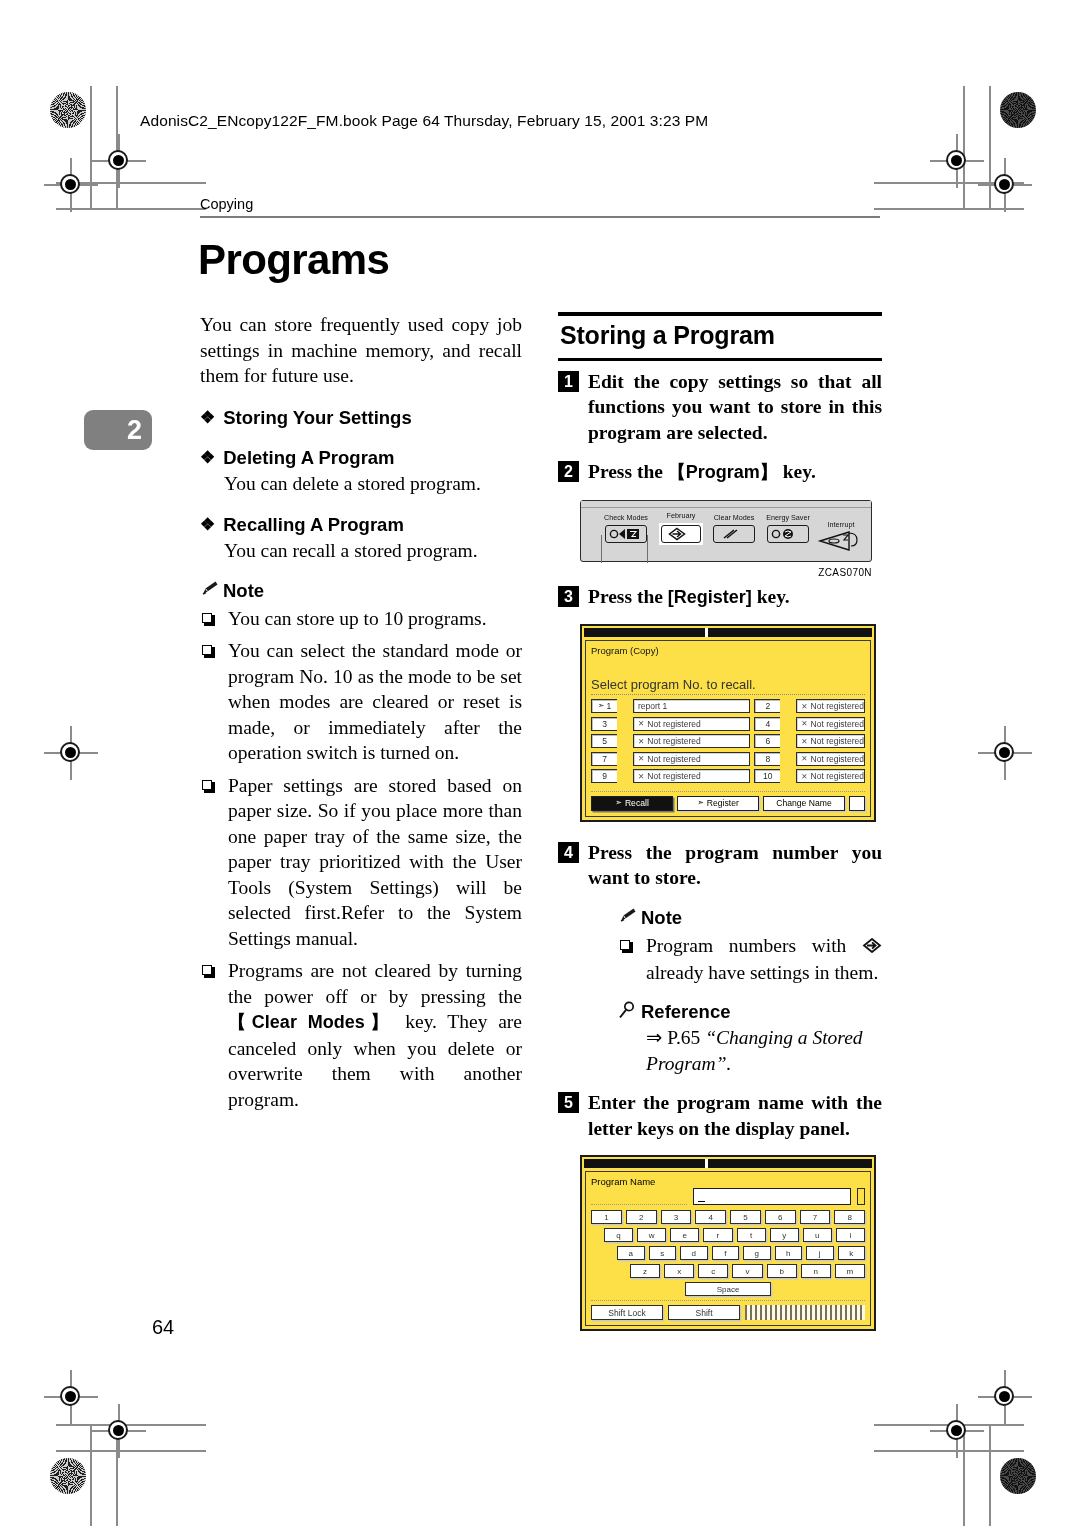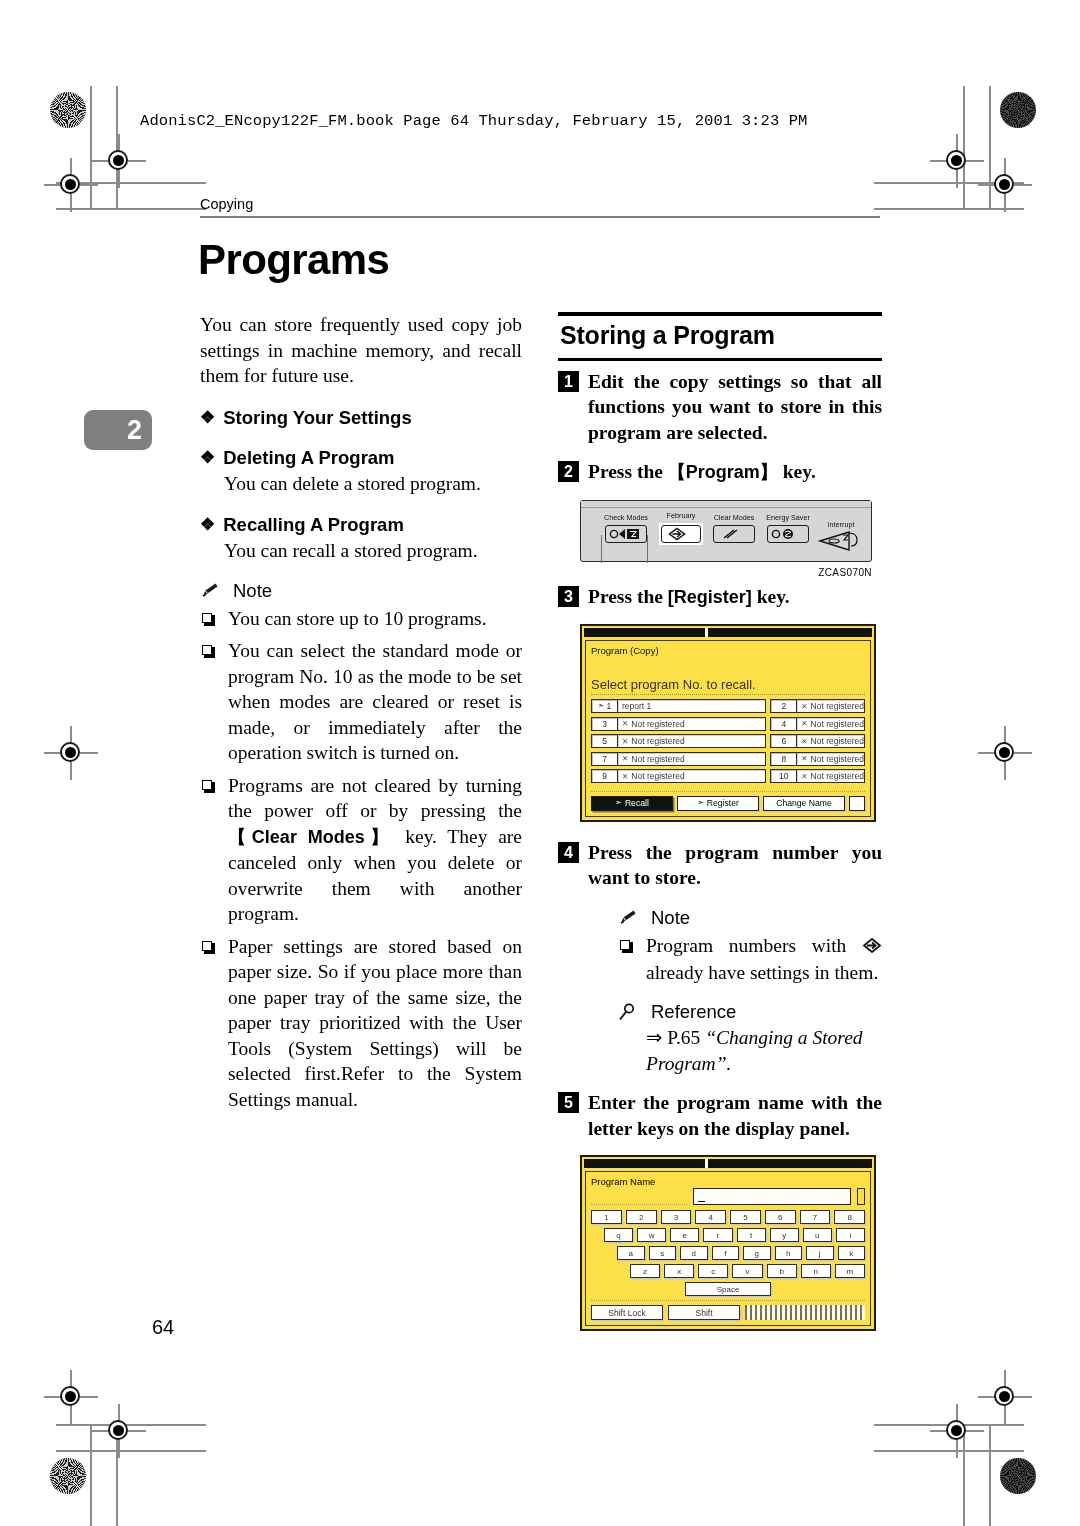--- a/index.html
+++ b/index.html
@@ -70,21 +70,21 @@
   .page {
     position: absolute;
     left: 0; top: 0;
     width: 1080px; height: 1526px;
   }
 
   .book-header {
     position: absolute;
     left: 140px;
     top: 112px;
-    font-family: Liberation Mono, monospace;
+    font-family: Liberation Sans, sans-serif;
     font-size: 15.5px;
     letter-spacing: 0.1px;
     white-space: nowrap;
   }
 
   .running-head {
     position: absolute;
     left: 200px;
     top: 196px;
     font-family: "Liberation Sans", sans-serif;
@@ -180,24 +180,24 @@
     font-size: 19.5px;
     line-height: 25.5px;
     text-align: justify;
     margin: 2px 0 0 24px;
   }
 
   
   .note-head,
   .ref-head {
     display: flex;
-    align-items: center;
-    gap: 14px;
-    font-family: "Liberation Sans", sans-serif;
-    font-weight: normal;
+    align-items: flex-start;
+    gap: 4px;
+    font-family: "Liberation Sans", sans-serif;
+    font-weight: bold;
     font-size: 18.5px;
     margin-top: 16px;
   }
   .pencil-icon svg, .magnifier-icon svg { display: block; }
 
   ul.note-list {
     list-style: none;
     margin: 4px 0 0 0;
     padding: 0;
   }
@@ -440,20 +440,21 @@
     color: #3a3a3a;
     display: flex;
     align-items: center;
     padding-left: 4px;
     background: #fff;
     box-shadow: 1px 1px 0 #d3d3d3 inset;
     box-sizing: border-box;
     gap: 3px;
     overflow: hidden;
     white-space: nowrap;
+    margin-left: 16px;
   }
   .prog-col.right .prog-row { overflow: hidden; }
   .arrow-glyph {
     display: inline-block;
     font-size: 8px;
     line-height: 1;
   }
   .xmark {
     font-size: 7.5px;
     color: #4a4a4a;
@@ -709,25 +710,25 @@
           <path d="M5.6 8.6 L7.4 11.4" stroke="#ffffff" stroke-width="1"></path>
           <path d="M3 14 L6 12.6" stroke="#1a1a1a" stroke-width="1.4"></path>
         </svg>
       </span>
       <span>Note</span>
     </div>
 
     <ul class="note-list">
       <li><span class="sq"></span><span>You can store up to 10 programs.</span></li>
       <li><span class="sq"></span><span>You can select the standard mode or program No. 10 as the mode to be set when modes are cleared or reset is made, or immediately after the operation switch is turned on.</span></li>
+      <li><span class="sq"></span><span>Paper settings are stored based on paper size. So if you place more than one paper tray of the same size, the paper tray prioritized with the User Tools (System Settings) will be selected first.Refer to the System Settings manual.</span></li>
       <li>
         <span class="sq"></span>
         <span>Programs are not cleared by turning the power off or by pressing the </span><span class="key-bold">【Clear Modes】</span><span> key. They are canceled only when you delete or overwrite them with another program.</span>
       </li>
-      <li><span class="sq"></span><span>Paper settings are stored based on paper size. So if you place more than one paper tray of the same size, the paper tray prioritized with the User Tools (System Settings) will be selected first.Refer to the System Settings manual.</span></li>
     </ul>
   </div>
 
   <div class="col-right">
 
     <div class="sec-head-wrap">
       <div class="rule-thick"></div>
       <div class="sec-head">Storing a Program</div>
       <div class="rule-thin"></div>
     </div>

